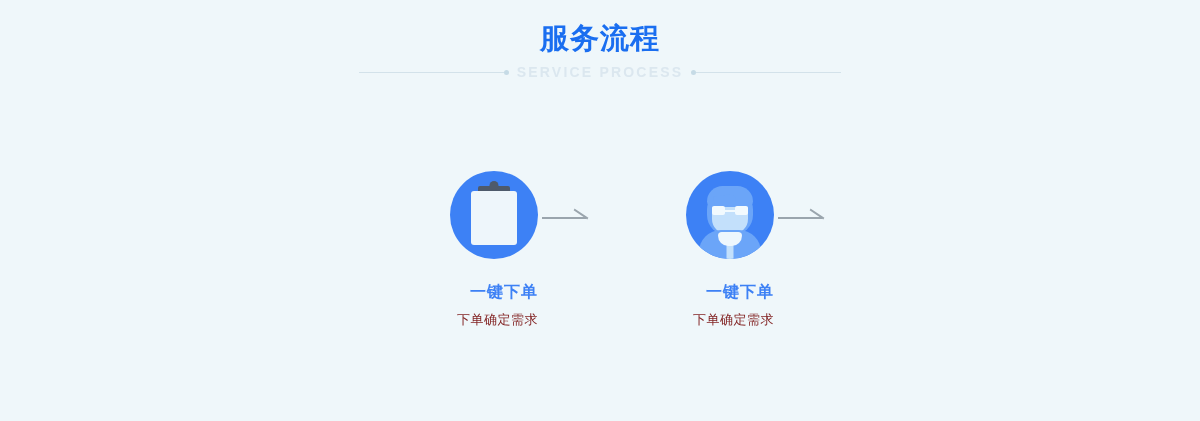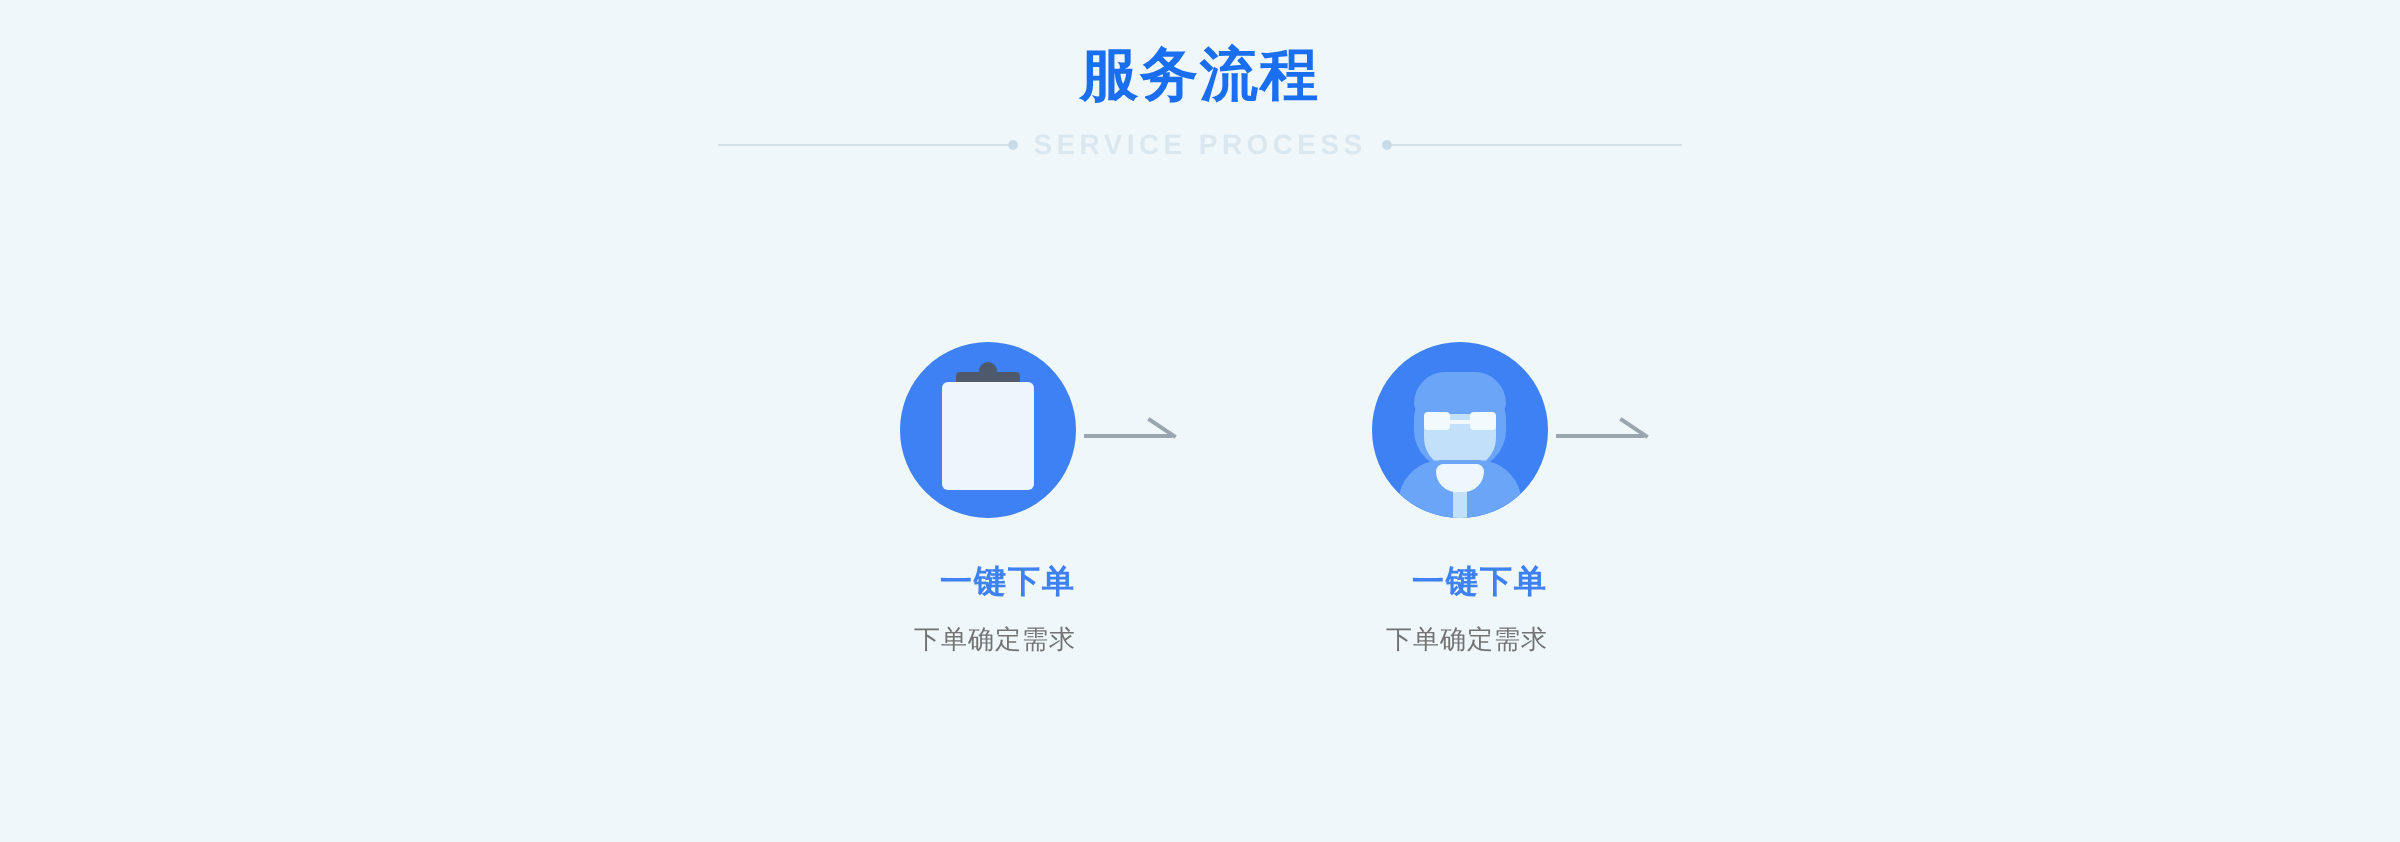--- a/index.html
+++ b/index.html
@@ -92,21 +92,21 @@
     margin-top: 23px;
     font-size: 16px;
     font-weight: bold;
     color: #3d81f5;
     letter-spacing: 1px;
     line-height: 20px;
   }
   .step-desc {
     margin-top: 9px;
     font-size: 13px;
-    color: #737373;
+    color: #7f1d1d;
     letter-spacing: 0.5px;
     line-height: 18px;
     margin-left: 14px;
   }
 
   
   .arrow {
     width: 62px;
     height: 88px;
     display: flex;

